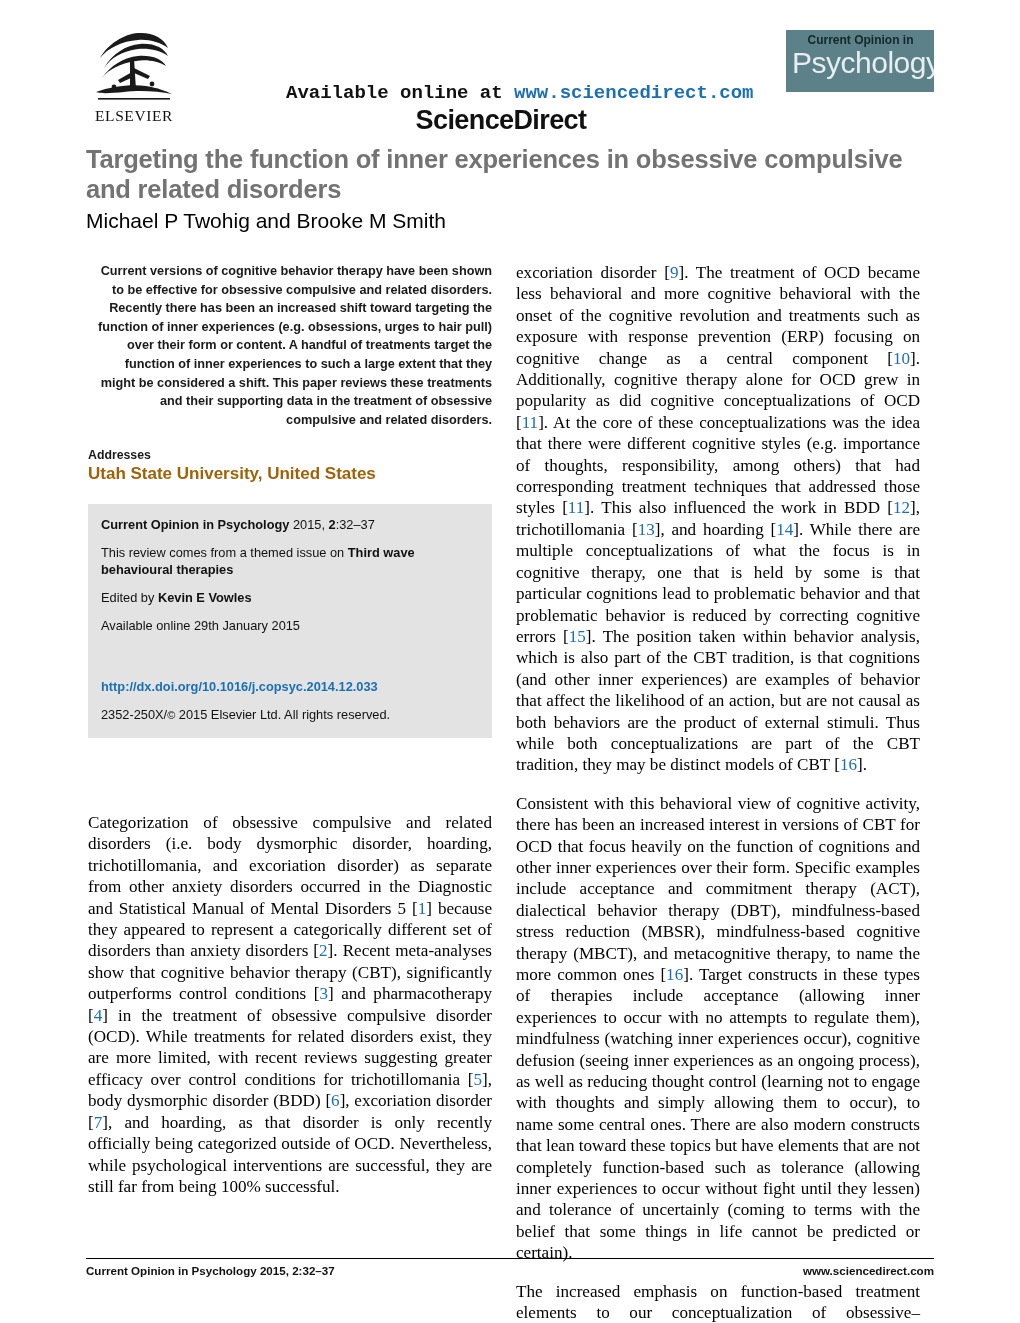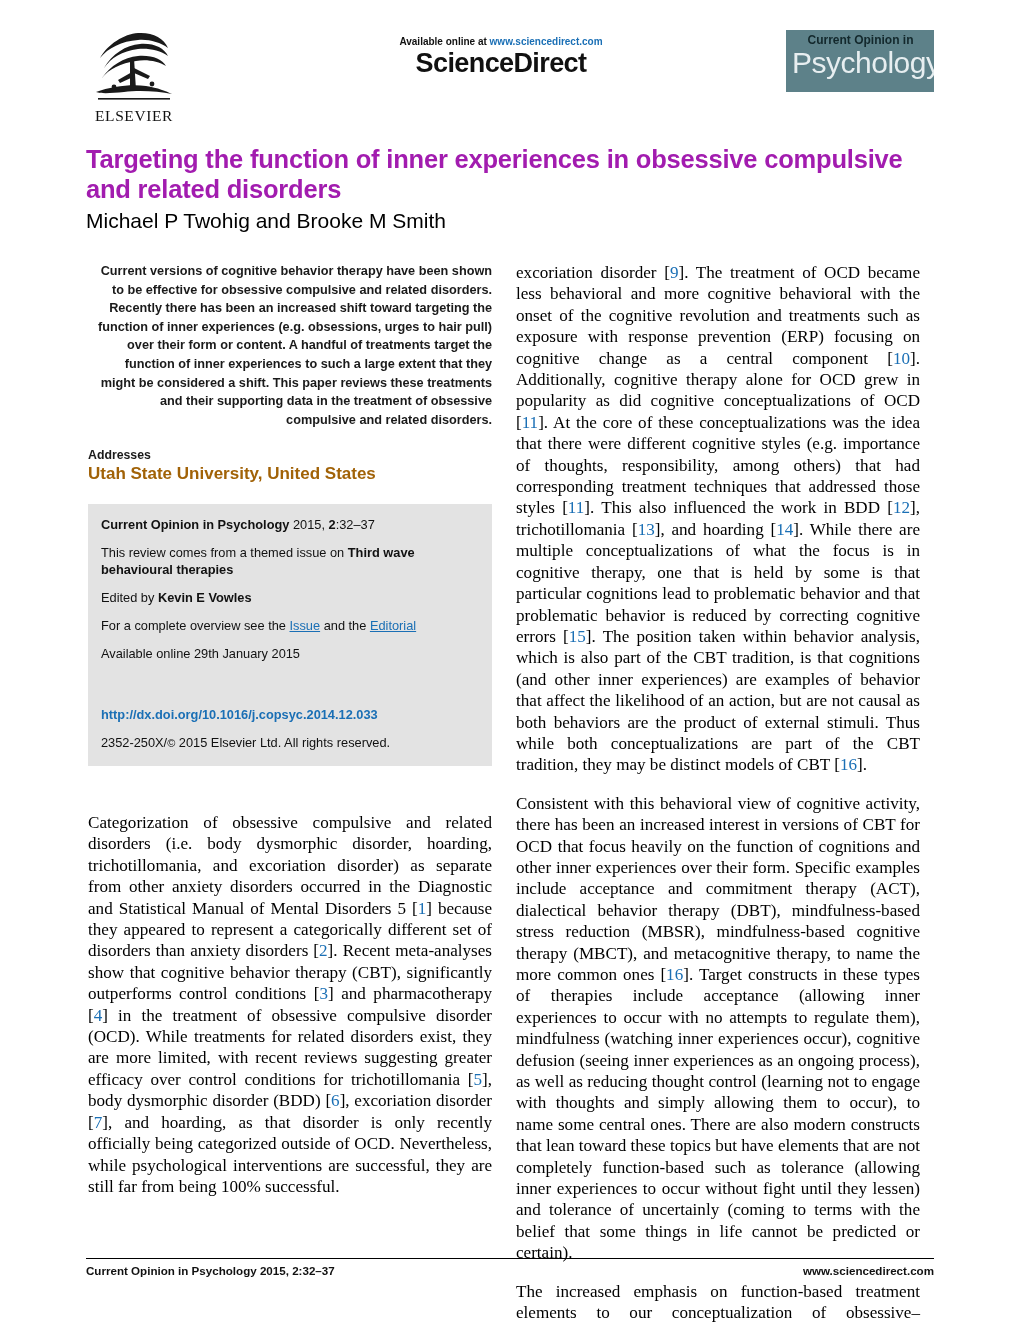--- a/index.html
+++ b/index.html
@@ -53,25 +53,26 @@
     color: #111;
   }
   .sd-block {
     position: absolute;
     left: 200px;
     top: 12px;
     width: 430px;
     text-align: center;
   }
   .sd-avail {
-    font-family: Liberation Sans, sans-serif;
-    font-size: 10px;
+    font-family: Liberation Mono, monospace;
+    font-size: 19px;
     font-weight: bold;
     color: #111;
     white-space: nowrap;
+    margin-top: 46px;
   }
   .sd-avail .url { color: #1a6fb5; }
   .sd-name {
     font-family: "Liberation Sans", sans-serif;
     font-size: 27px;
     font-weight: bold;
     letter-spacing: -0.6px;
     margin-top: 1px;
     color: #111;
   }
@@ -111,21 +112,21 @@
     position: absolute;
     left: 86px;
     top: 144px;
     width: 848px;
   }
   .doc-title {
     font-family: "Liberation Sans", sans-serif;
     font-size: 25.5px;
     font-weight: bold;
     line-height: 30px;
-    color: #a21caf;
+    color: #737373;
     letter-spacing: -0.2px;
     margin: 0;
   }
   .doc-authors {
     font-family: "Liberation Sans", sans-serif;
     font-size: 21px;
     font-weight: normal;
     line-height: 26px;
     margin-top: 4px;
     color: #000;
@@ -296,21 +297,20 @@
     <div class="addresses-body">Utah State University, United States</div>
 
 
     <div class="infobox">
       <p><b>Current Opinion in Psychology</b><span> 2015, </span><b>2</b><span>:32–37</span></p>
 
       <p><span>This review comes from a themed issue on </span><b>Third wave behavioural therapies</b></p>
 
       <p><span>Edited by </span><b>Kevin E Vowles</b></p>
 
-      <p><span>For a complete overview see the </span><span class="ulink">Issue</span><span> and the </span><span class="ulink">Editorial</span></p>
 
       <p>Available online 29th January 2015</p>
 
       <p class="doi">http://dx.doi.org/10.1016/j.copsyc.2014.12.033</p>
 
       <p><span>2352-250X/</span><span class="copy-sym">©</span><span> 2015 Elsevier Ltd. All rights reserved.</span></p>
     </div>
   </div>
 
   <div class="left-body-wrap">

